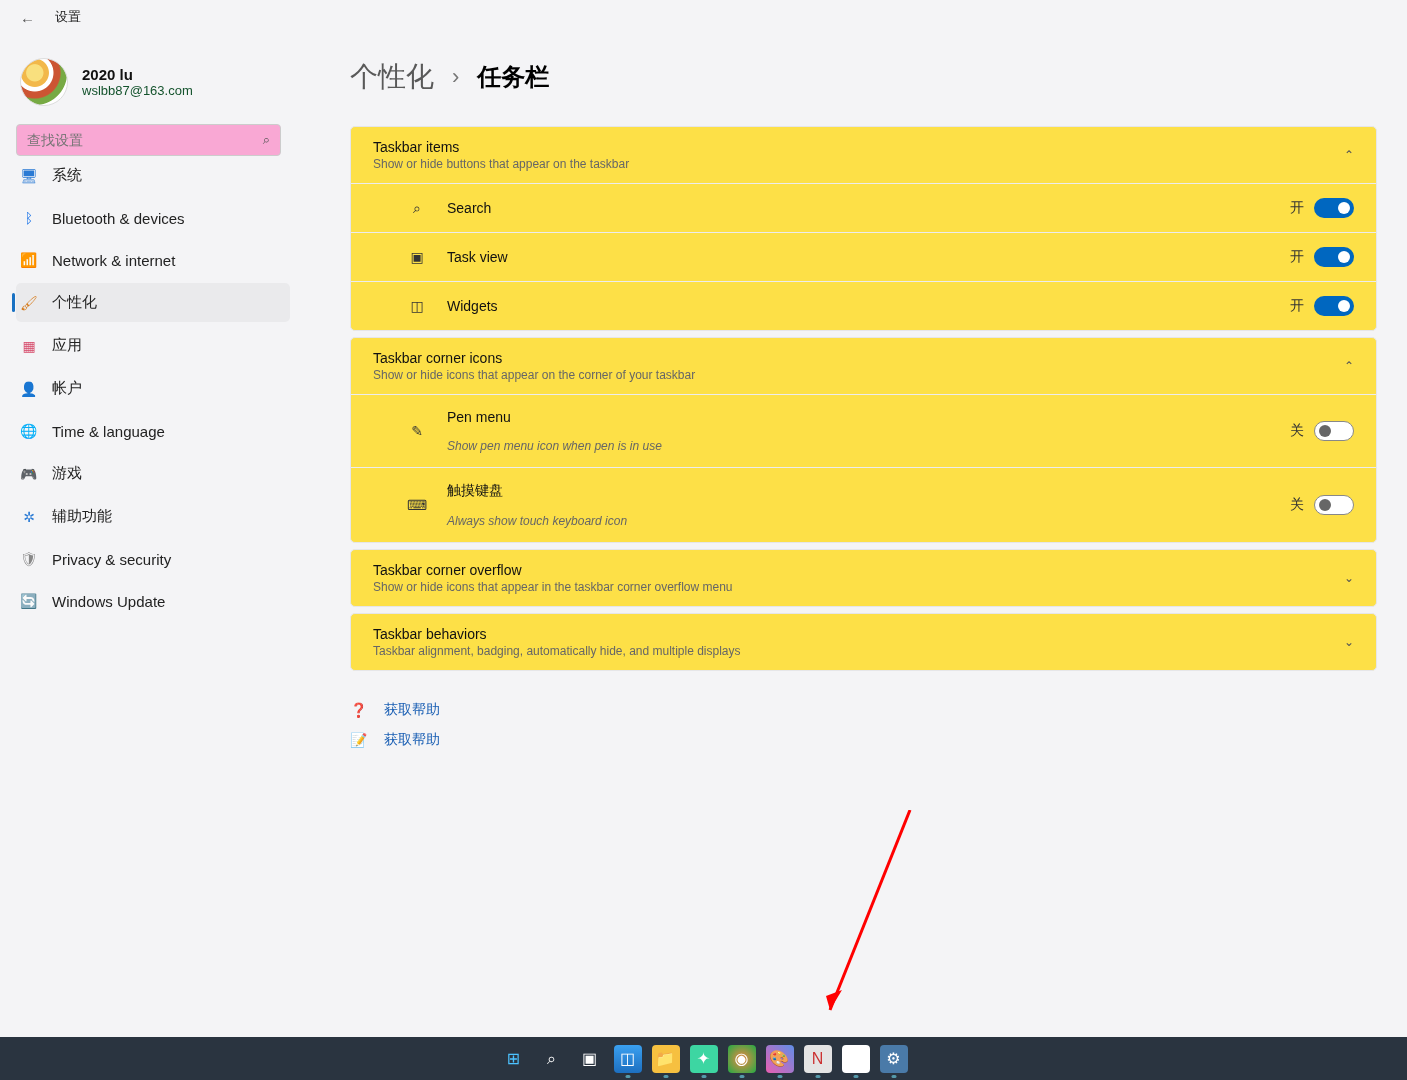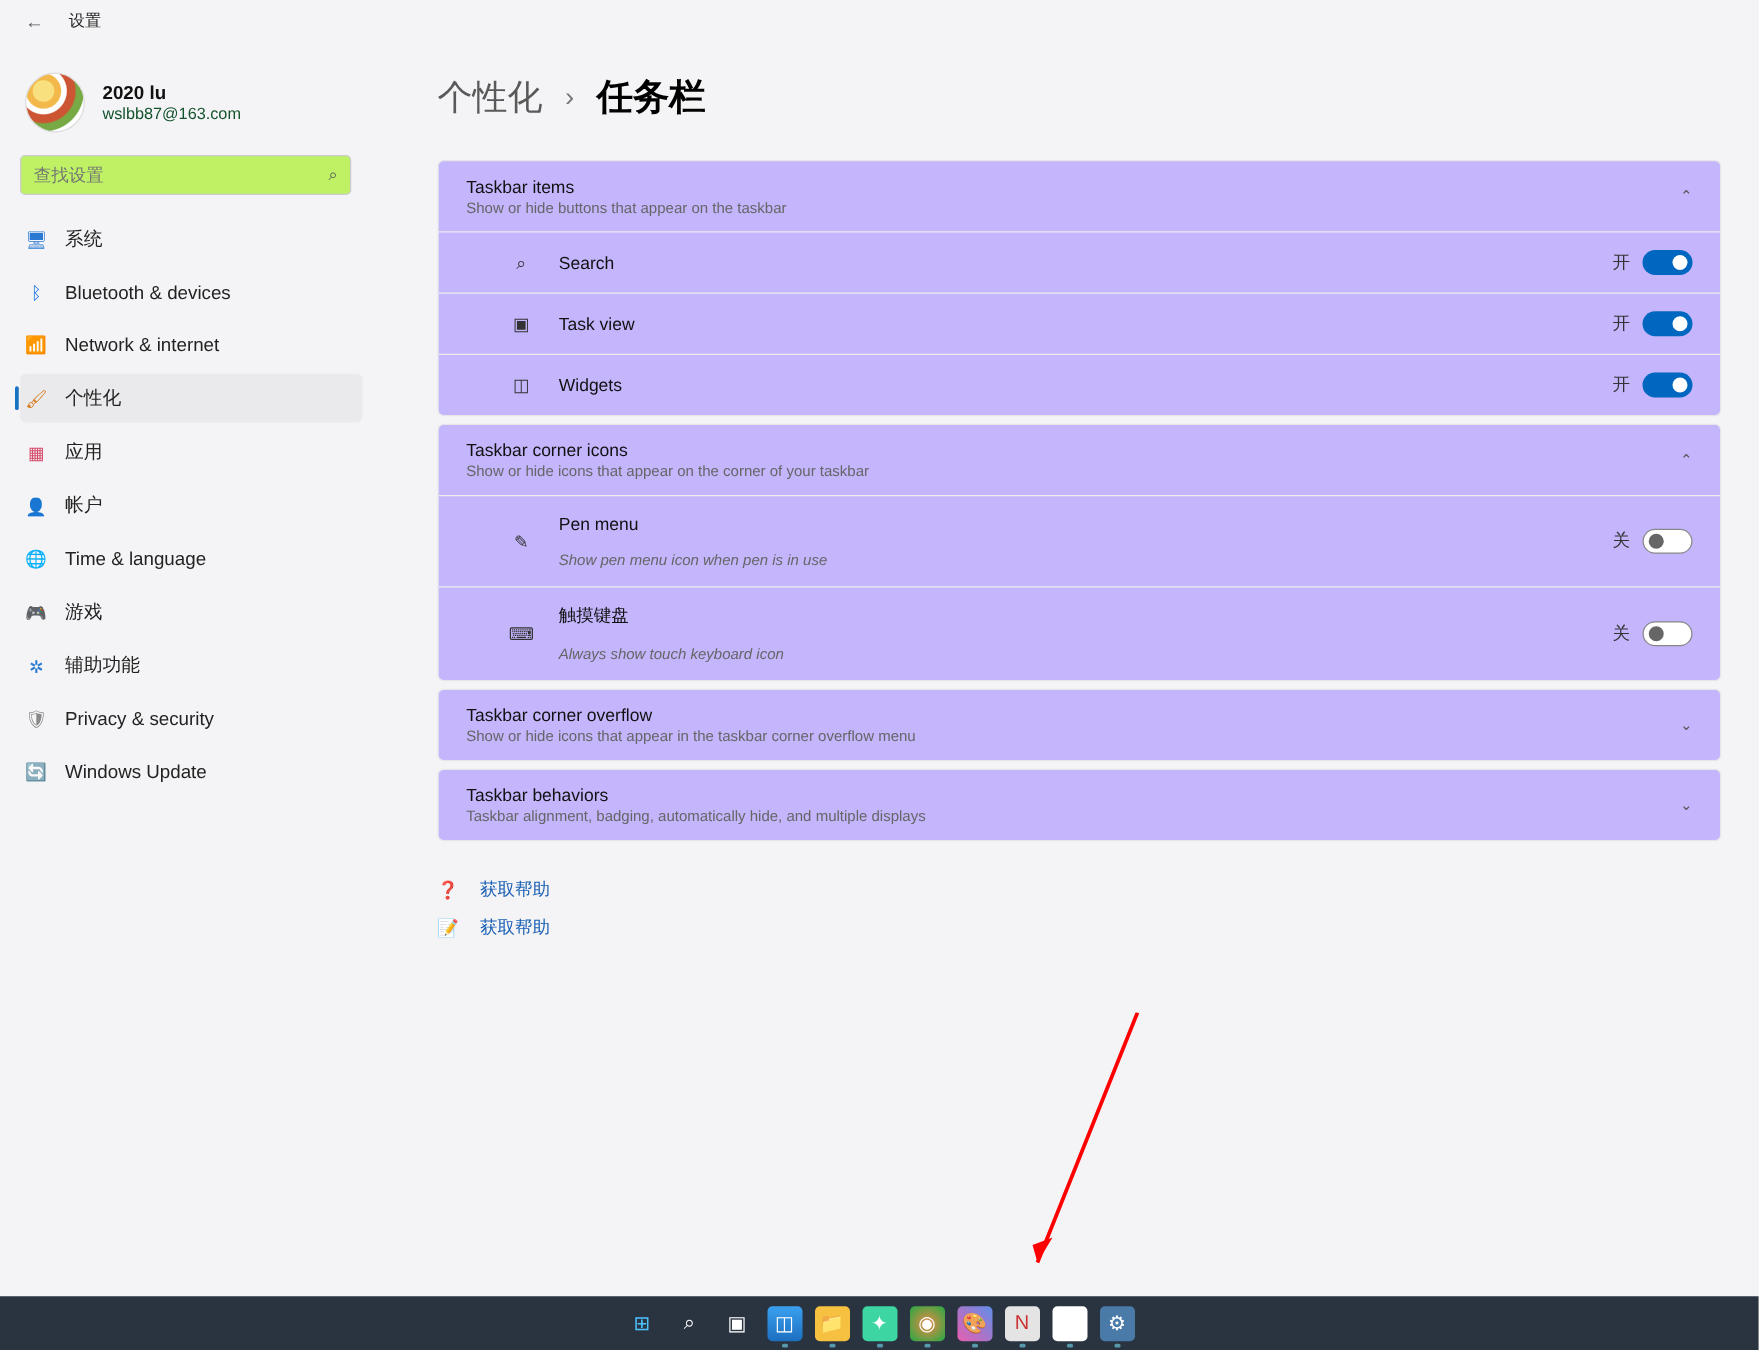--- a/index.html
+++ b/index.html
@@ -9,38 +9,38 @@
   .titlebar .back { font-size: 15px; color: #555; }
 
   .content { display: flex; }
 
   .sidebar { width: 300px; padding: 12px 10px 0 16px; }
   .profile { display: flex; align-items: center; gap: 14px; margin: 12px 0 18px 4px; }
   .avatar { width: 48px; height: 48px; border-radius: 50%; background: radial-gradient(circle at 30% 30%, #f9e07e 0 18%, #f2b84a 20% 30%, #fff 32% 40%, #c53 42% 55%, #7a4 58% 70%, #fff 72%); border:1px solid #ddd; }
   .profile .name { font-weight: 600; font-size: 15px; color: #111; }
   .profile .email { font-size: 13px; color: #14532d; }
 
-  .search-box { display:flex; align-items:center; background:#bef264; border:1px solid #ccc; border-radius:4px; padding:0 10px; height:32px; width: 265px; margin-bottom:16px;}
+  .search-box { display:flex; align-items:center; background:#f9a8d4; border:1px solid #ccc; border-radius:4px; padding:0 10px; height:32px; width: 265px; }
   .search-box input { border:none; outline:none; flex:1; font-size:14px; background:transparent; color:#333;}
   .search-box .sicon { color:#555; font-size:13px;}
 
   .nav { list-style:none; }
   .nav li { display:flex; align-items:center; gap:14px; padding:10px 10px 10px 4px; font-size:15px; color:#222; border-radius:5px; margin-bottom:4px; position:relative;}
   .nav li.sel { background:#eaeaec; }
   .nav li.sel::before { content:""; position:absolute; left:-4px; top:10px; bottom:10px; width:3px; background:#1971c2; border-radius:2px;}
   .nav .nicon { width:18px; height:18px; display:inline-flex; align-items:center; justify-content:center; font-size:14px; }
 
   .main { flex:1; padding: 24px 170px 0 50px; }
   @media (max-width:1407px){ .main{ padding-right:30px;} }
   .breadcrumb { display:flex; align-items:center; gap:18px; margin-bottom:30px;}
   .breadcrumb .a { font-size:28px; color:#595959;}
   .breadcrumb .sep { font-size:22px; color:#777;}
-  .breadcrumb .b { font-size:29px; color:#000; font-weight:600;}
-
-  .card { border:1px solid #e6e6e8; border-radius:5px; margin-bottom:6px; background:#c4b5fd;}
+  .breadcrumb .b { font-size:24px; color:#000; font-weight:600;}
+
+  .card { border:1px solid #e6e6e8; border-radius:5px; margin-bottom:6px; background:#fde047;}
   .card-header { display:flex; align-items:center; padding:12px 22px; }
   .card-header .txt .t { font-size:14px; color:#111; }
   .card-header .txt .s { font-size:12px; color:#666; margin-top:2px;text-align:center;}
   .card-header .chev { margin-left:auto; color:#555; font-size:12px;}
 
   .row { display:flex; align-items:center; padding:14px 22px 14px 56px; border-top:1px solid #ececee; }
   .row .ricon { width:20px; text-align:center; color:#333; margin-right:20px; font-size:14px;}
   .row .rtxt .t { font-size:14px; color:#111;}
   .row .rtxt .s { font-size:12px; color:#666; margin-top:14px;font-style:italic;}
   .row .state { margin-left:auto; font-size:14px; color:#333; margin-right:10px;}

